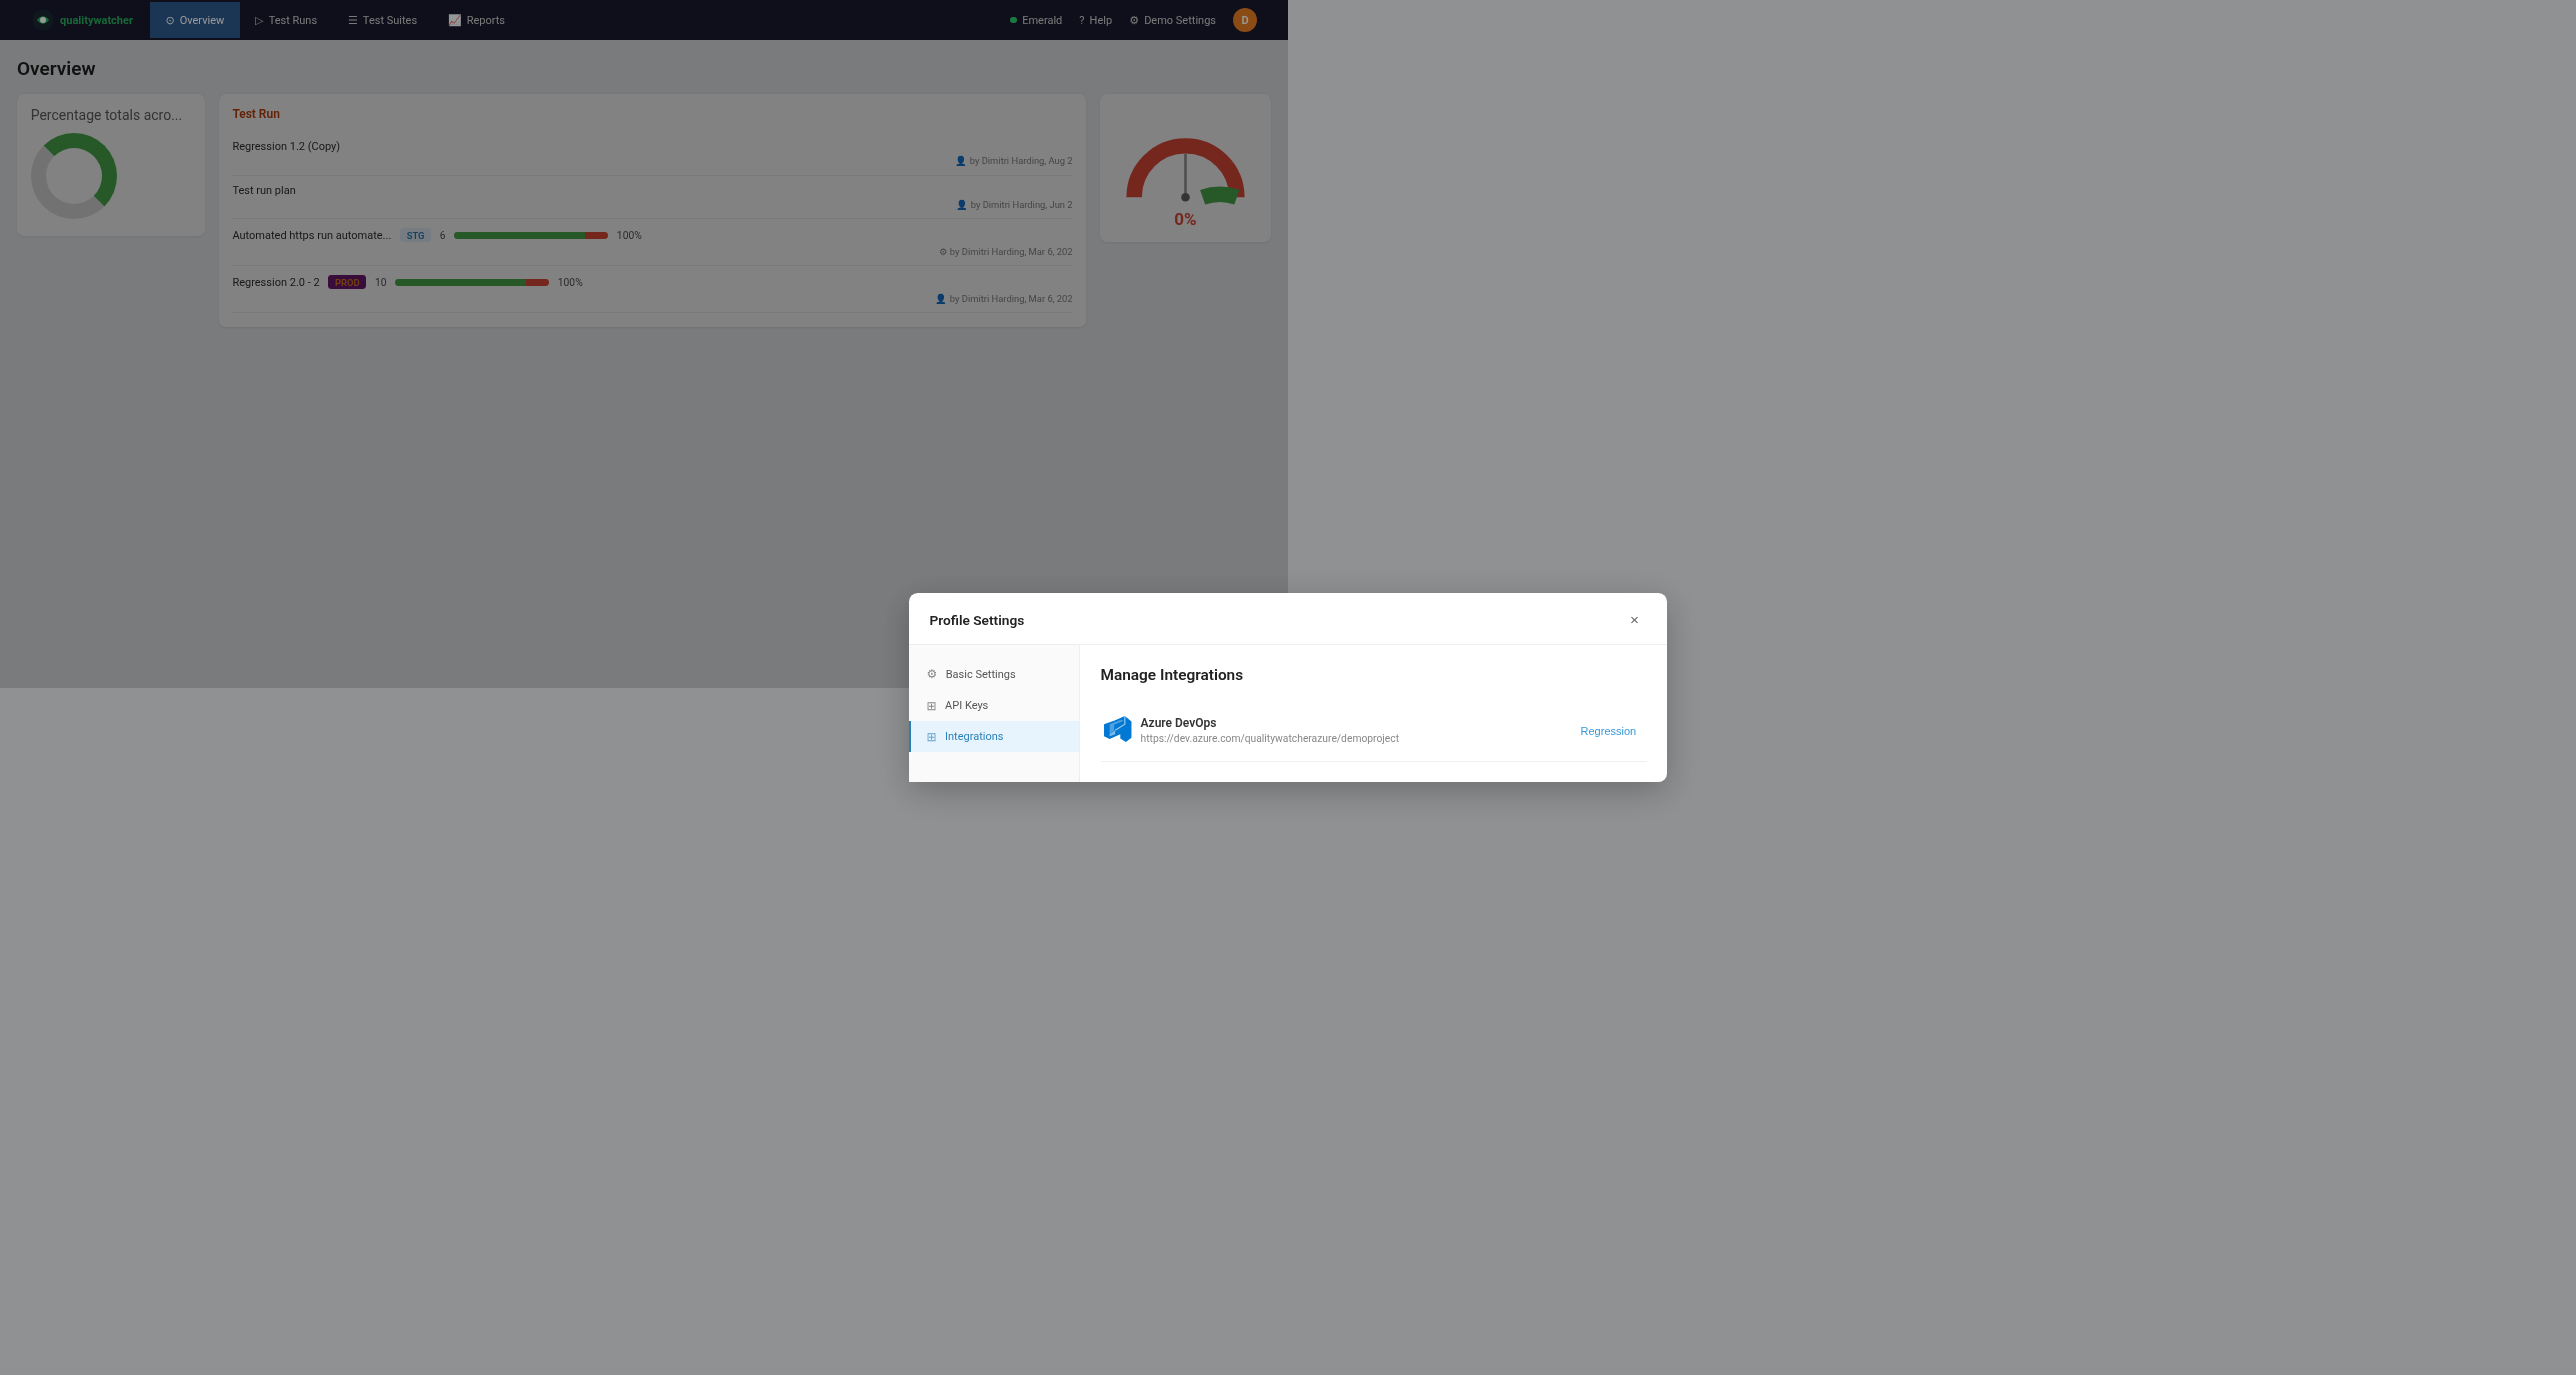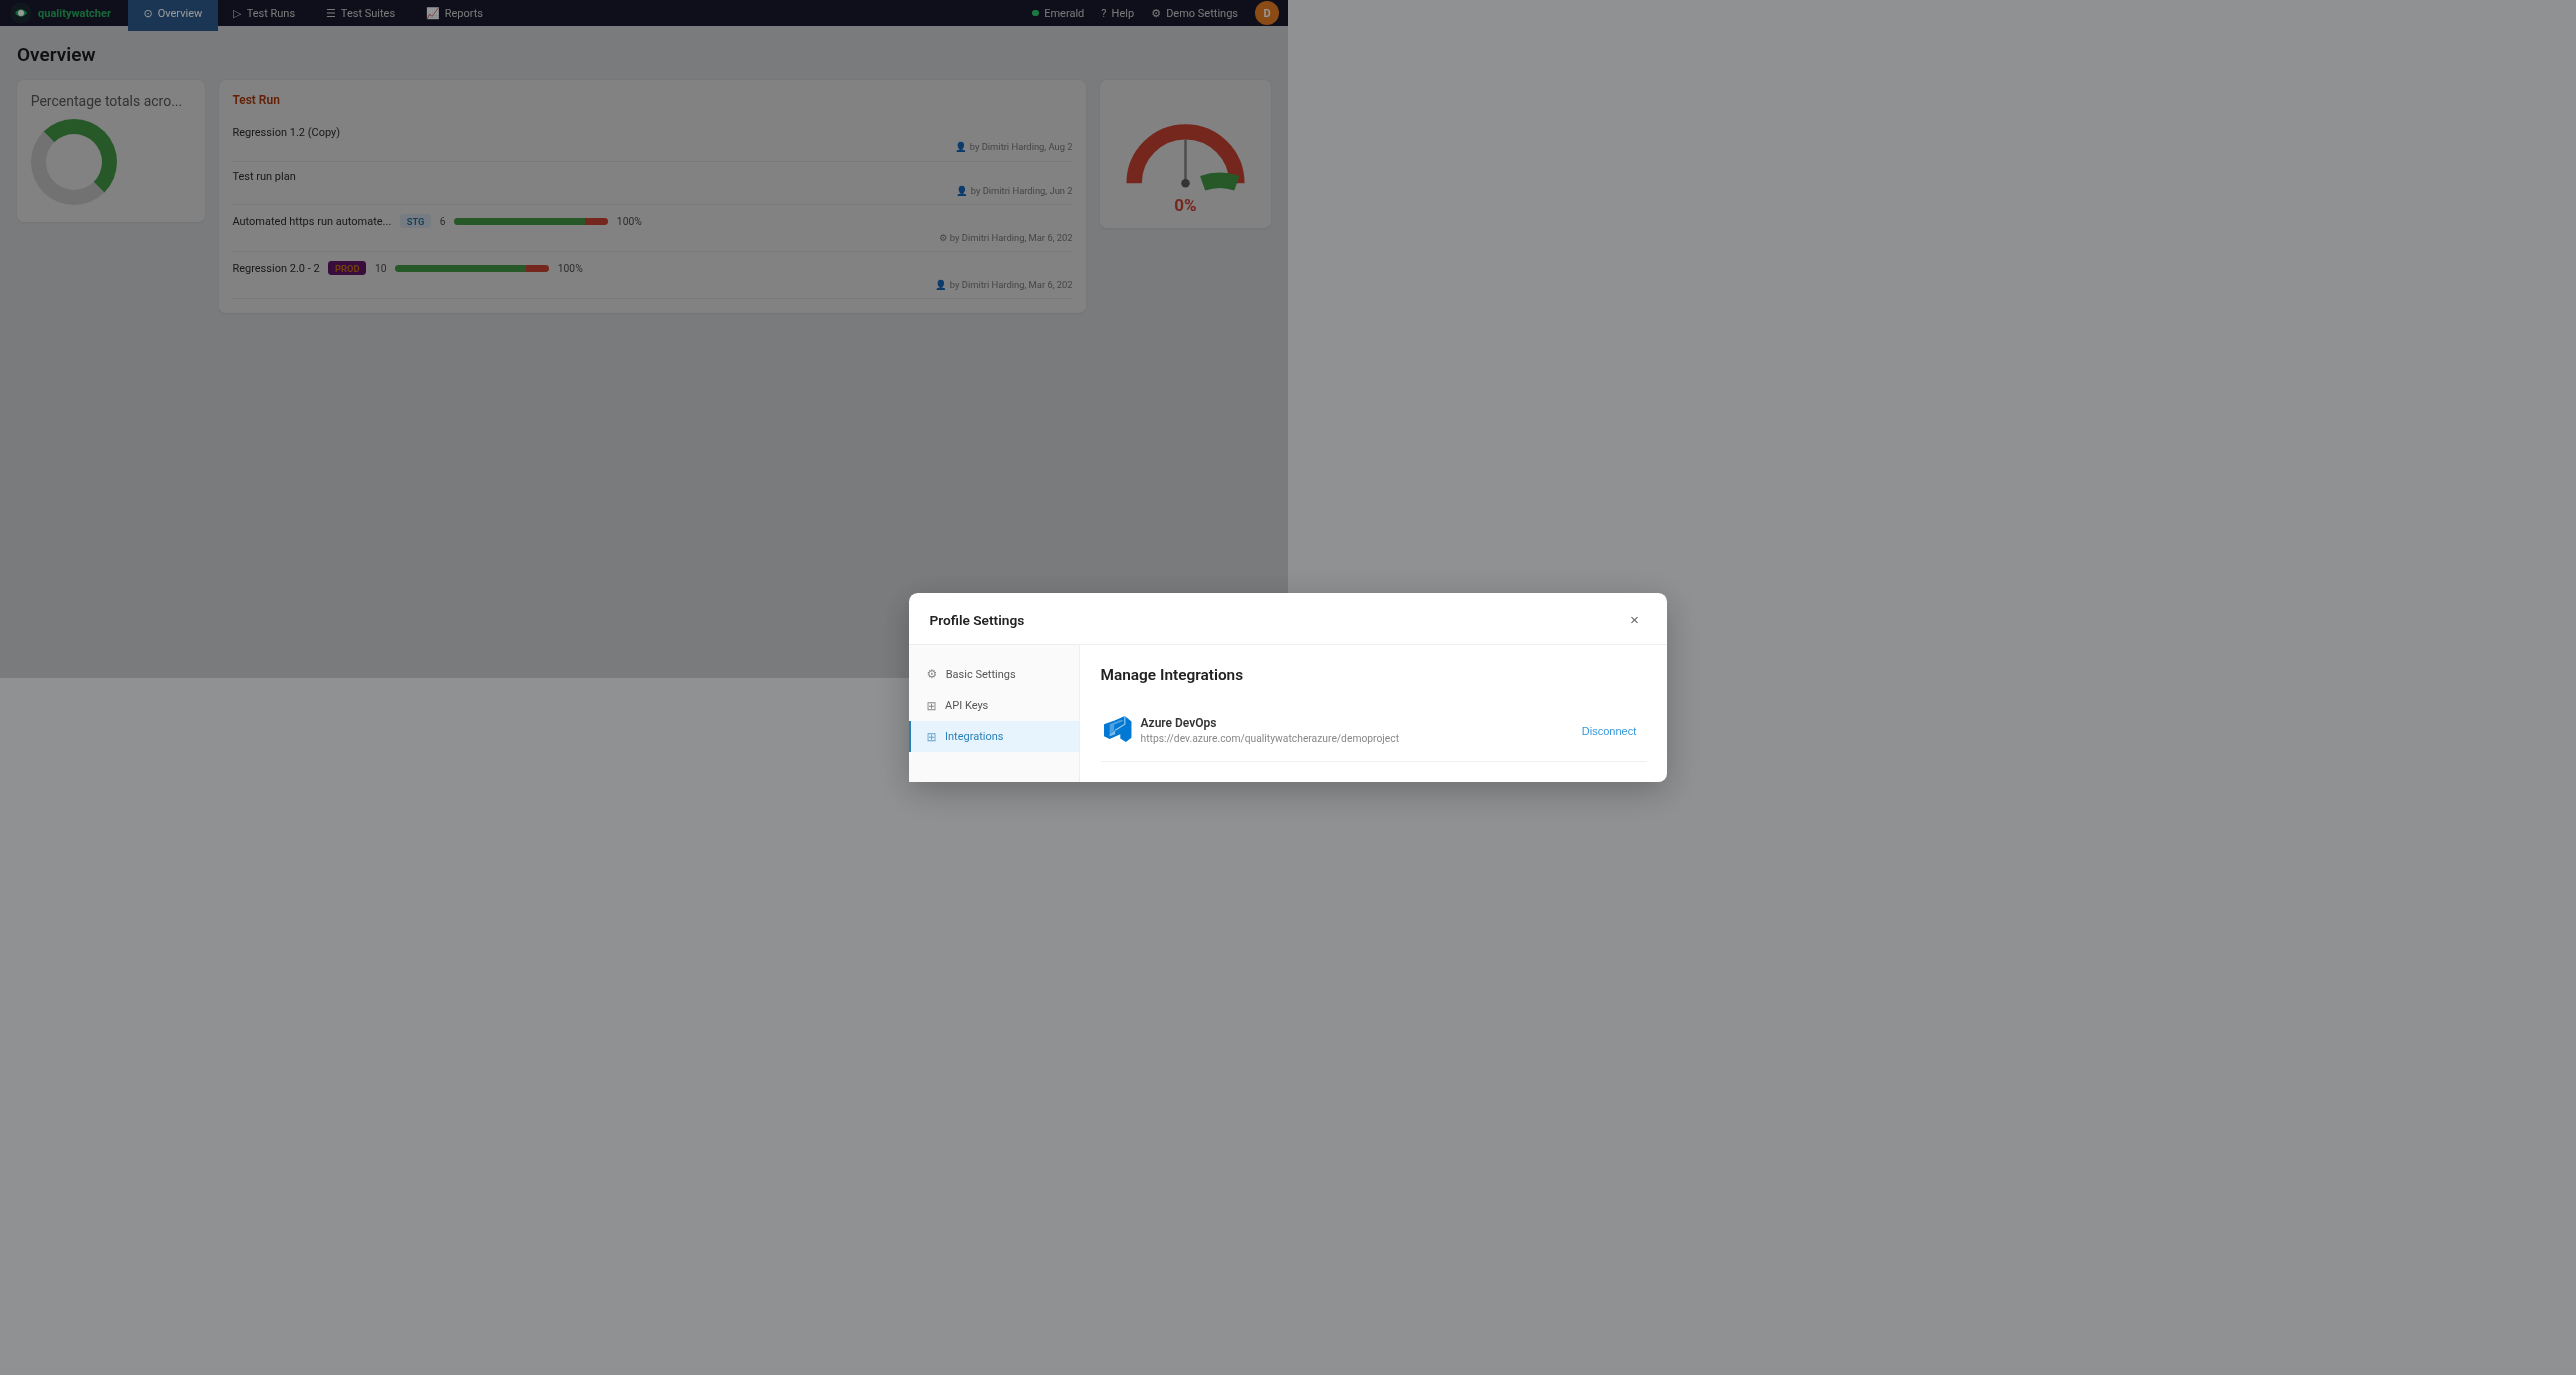--- a/index.html
+++ b/index.html
@@ -10,22 +10,22 @@
       width: 1288px;
       height: 688px;
       position: relative;
     }
 
     
     .topnav {
       display: flex;
       align-items: center;
       background: #1a1a2e;
-      height: 26px;
-      padding: 0 9px;
+      height: 40px;
+      padding: 0 31px;
       position: relative;
       z-index: 1;
     }
     .logo {
       display: flex;
       align-items: center;
       gap: 5.1px;
       margin-right: 17px;
     }
     .logo-icon {
@@ -459,20 +459,20 @@
               <path d="M22 6.5l-10 4V16L7.5 20V10L18 6l4 .5Z" fill="#fff" opacity="0.3"></path>
               <path d="M7.5 20l5.5-4v4L7.5 22V20Z" fill="#fff" opacity="0.5"></path>
               <path d="M22.5 2v8L13 16" stroke="#fff" stroke-width="1.2" stroke-opacity="0.6"></path>
             </svg>
           </div>
           <div class="integration-info">
             <div class="integration-name">Azure DevOps</div>
             <div class="integration-url">https://dev.azure.com/qualitywatcherazure/demoproject</div>
           </div>
           <button class="disconnect-btn">
-            <span>Disconnect</span>
+            <span>Regression</span>
           </button>
         </div>
       </div>
     </div>
   </div>
 </div>
 
 
 </body></html>

